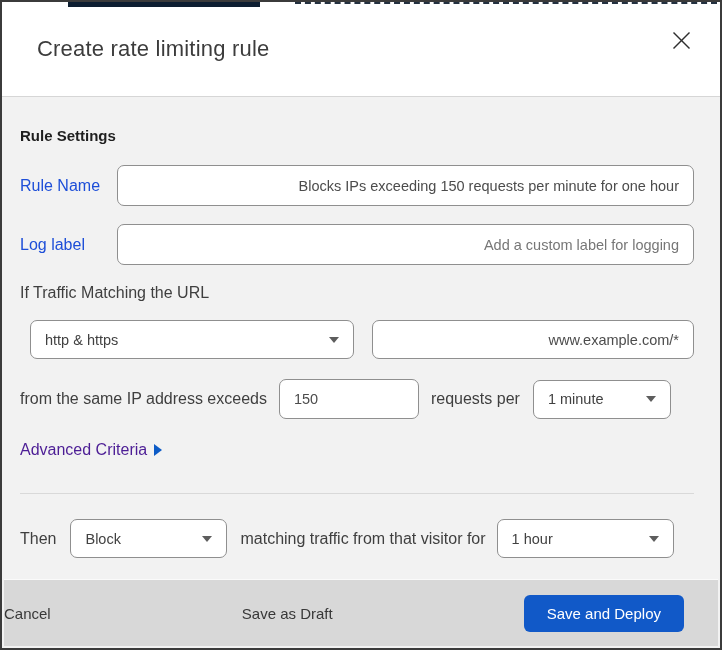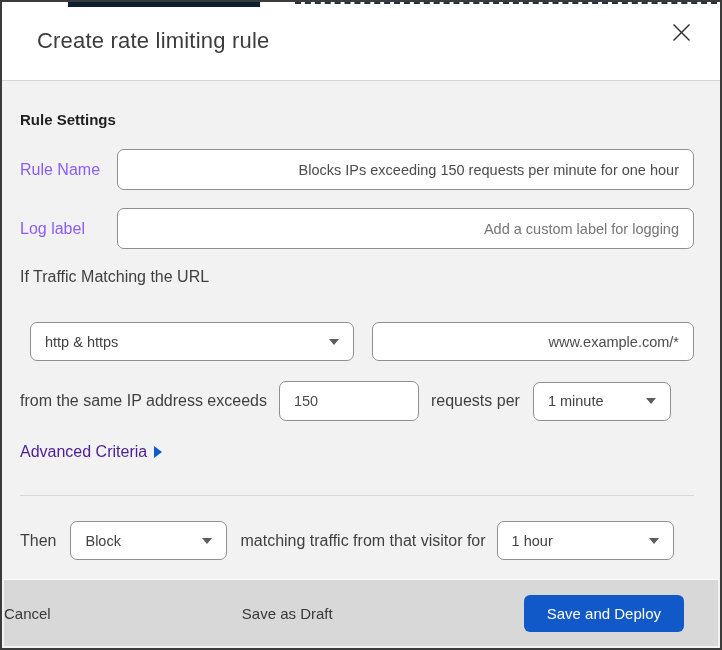--- a/index.html
+++ b/index.html
@@ -18,21 +18,21 @@
   .top-artifact-solid {
     position: absolute; top: 0; left: 66px; width: 192px; height: 5px;
     background: #0d1e31; z-index: 5;
   }
   .top-artifact-dashed {
     position: absolute; top: 0; left: 293px; width: 422px; height: 0;
     border-top: 2px dashed #243140; z-index: 5;
   }
 
   .modal-header {
-    height: 79px; background: #ffffff;
+    height: 95px; background: #ffffff;
     border-bottom: 1px solid #d6d6d6;
     display: flex; align-items: center;
     padding: 0 24px 0 35px;
     justify-content: flex-end;
   }
   .modal-title {
     font-size: 22px; color: #3c3c3c; font-weight: 400;
     letter-spacing: 0.2px; flex: 1;
   }
   .close-btn {
@@ -47,34 +47,34 @@
   .section-heading {
     font-size: 15px; font-weight: 700; color: #1f1f1f; margin-bottom: 21px;
   }
 
   .form-row { display: flex; align-items: center; }
 
   .row-rule-name { margin-bottom: 18px; }
   .row-log-label { margin-bottom: 19px; }
 
   .field-label {
-    width: 97px; font-size: 16px; color: #8b5cf6; flex: none;
+    width: 97px; font-size: 16px; color: #1d4ed8; flex: none;
   }
 
   .text-input {
     height: 41px; background: #fff;
     border: 1px solid #8f8f8f; border-radius: 7px;
     padding: 0 14px; font-size: 14.5px; color: #4c4c4c;
     font-family: "Liberation Sans", sans-serif;
     outline: none; width: 100%;
   }
   .text-input::placeholder { color: #767676; opacity: 1; }
   .grow { flex: 1 1 auto; min-width: 0; text-align: right; }
 
-  .intro-text { font-size: 16px; color: #3f3f3f; margin-bottom: 36px; }
+  .intro-text { font-size: 16px; color: #3f3f3f; margin-bottom: 18px; }
 
   .row-scheme-url { margin-bottom: 20px; padding-left: 10px; }
 
   .select-box {
     height: 39px; background: #fff;
     border: 1px solid #8f8f8f; border-radius: 7px;
     display: flex; align-items: center;
     padding: 0 14px; font-size: 14.5px; color: #414141;
     cursor: pointer;
   }

